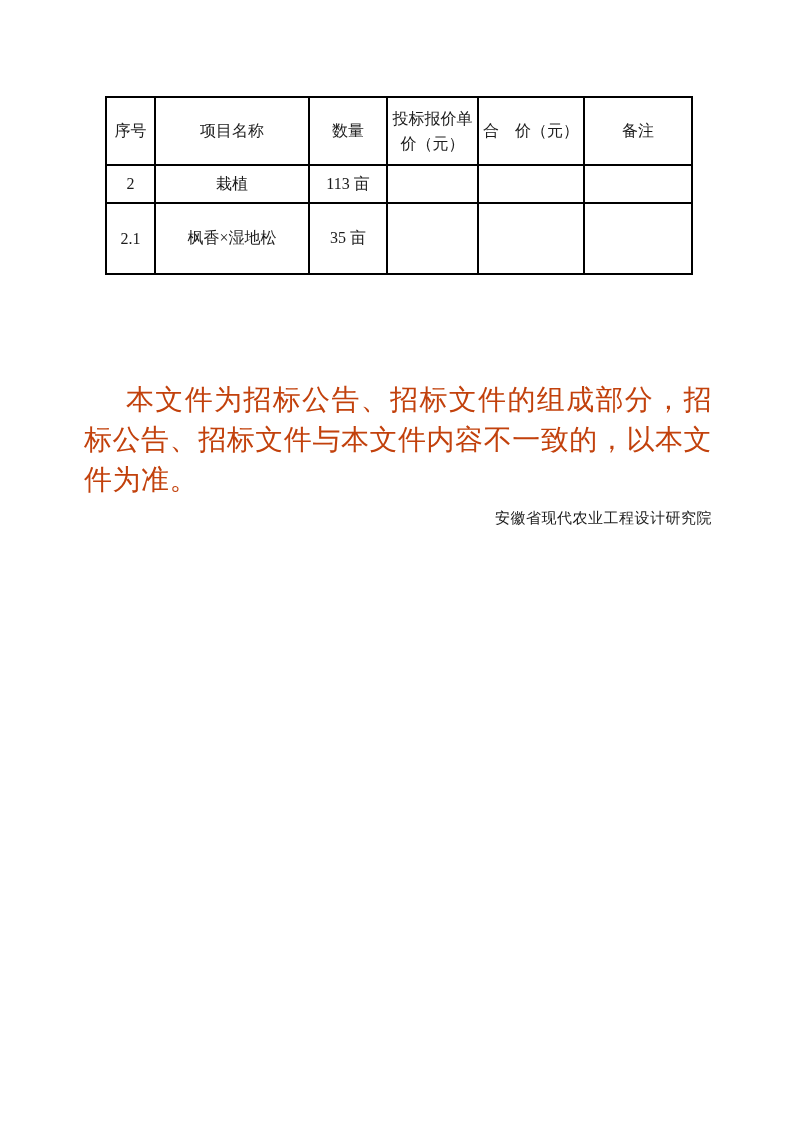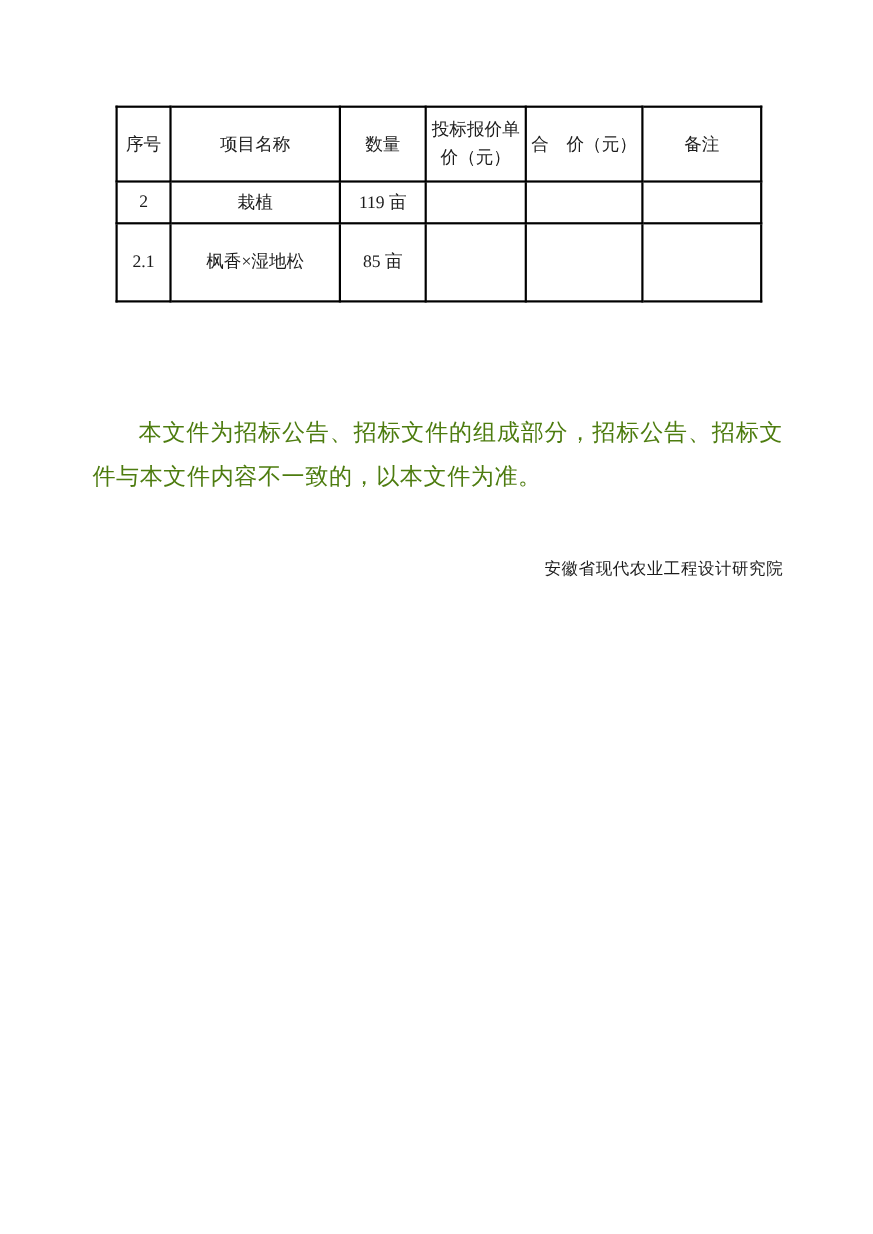--- a/index.html
+++ b/index.html
@@ -46,26 +46,26 @@
   tr.item-row-1 { height: 38px; }
   tr.item-row-2 { height: 71px; padding-left: 27px; }
   th.wrap-cell { line-height: 25px; }
   .bold { font-weight: bold; }
   
   .statement {
     position: absolute;
     left: 84px;
     top: 352px;
     width: 628px;
-    font-size: 21px;
+    font-size: 28px;
     line-height: 40px;
     letter-spacing: 0.5px;
     text-align: justify;
     text-indent: 42px;
-    color: #4d7c0f;
+    color: #c2410c;
   }
   
   .signature-block {
     position: absolute;
     right: 82px;
     top: 496px;
     text-align: right;
     font-size: 15px;
     line-height: 45px;
     letter-spacing: 0.5px;
@@ -91,29 +91,29 @@
         <th>序号</th>
         <th>项目名称</th>
         <th class="bold">数量</th>
         <th class="wrap-cell">投标报价单价（元）</th>
         <th>合　价（元）</th>
         <th>备注</th>
       </tr>
       <tr class="item-row-1 bold">
         <td>2</td>
         <td>栽植</td>
-        <td>119 亩</td>
+        <td>113 亩</td>
         <td></td>
         <td></td>
         <td></td>
       </tr>
       <tr class="item-row-2">
         <td>2.1</td>
         <td>枫香×湿地松</td>
-        <td>85 亩</td>
+        <td>35 亩</td>
         <td></td>
         <td></td>
         <td></td>
       </tr>
     </tbody>
   </table>
 
   <p class="statement">本文件为招标公告、招标文件的组成部分，招标公告、招标文件与本文件内容不一致的，以本文件为准。</p>
 
   <div class="signature-block">

